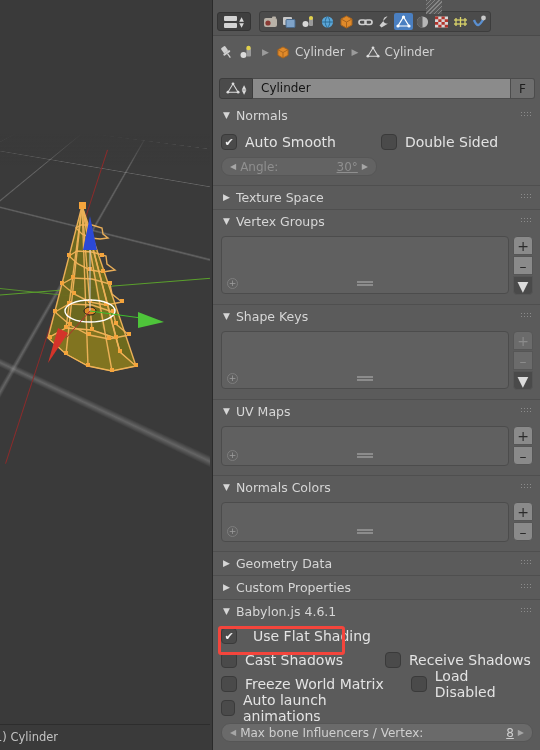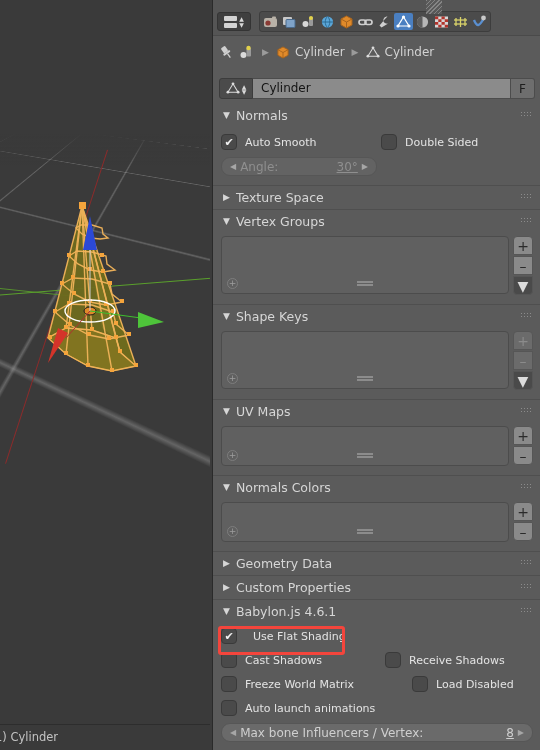--- a/index.html
+++ b/index.html
@@ -82,21 +82,21 @@
     color:#d6d6d6; font-size:12.5px; padding-left:10px; }
   .panel-hd .tri{ font-size:9px; margin-right:6px; color:#d6d6d6; }
   .panel-hd .grip{ position:absolute; right:10px; top:7px; width:11px; height:7px;
     background-image:radial-gradient(#9a9a9a 45%, transparent 46%);
     background-size:3px 3px; opacity:.75;}
   .panel-sep{ height:1px; background:#4f4f4f; margin:1px 0 0 0;}
   .panel-body{ padding:4px 8px 8px 8px;}
 
   
   .row2{ display:flex; }
-  .cb{ display:flex; align-items:center; gap:8px; font-size:11px; color:#e3e3e3;
+  .cb{ display:flex; align-items:center; gap:8px; font-size:14px; color:#e3e3e3;
     height:24px; }
   .cbox{ width:16px; height:16px; border-radius:4px; background:#4a4a4a;
     border:1px solid #3a3a3a; display:flex;align-items:center;justify-content:center;
     color:#e8e8e8; font-size:12px; }
   .cbox.on::after{ content:"✔"; font-size:11px; color:#efefef; line-height:1;}
 
   
   .num{ height:19px; border-radius:9px; background:#6a6a6a; border:1px solid #565656;
     display:flex; align-items:center; justify-content:space-between;
     padding:0 8px; color:#cfcfcf; font-size:12px; }

